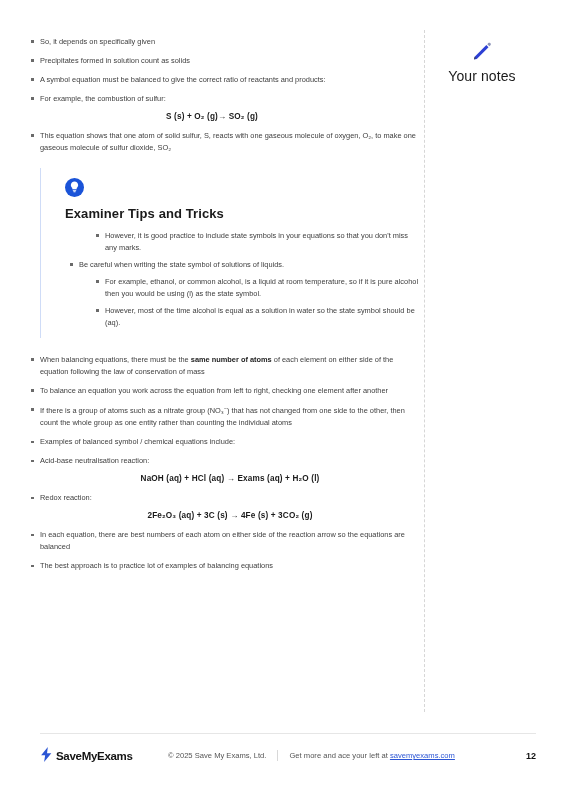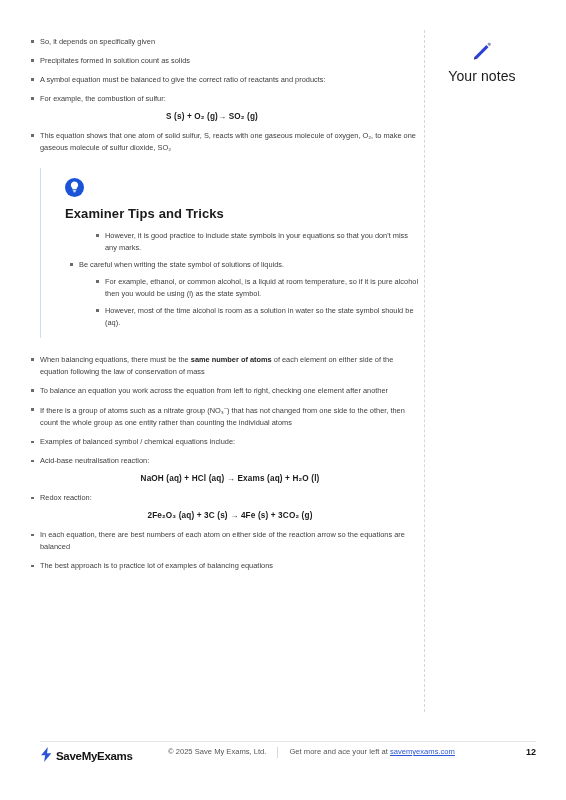--- a/index.html
+++ b/index.html
@@ -121,23 +121,23 @@
     margin: 10px 0 10px 0;
     letter-spacing: -.1px;
   }
   
   .footer {
     position: absolute;
     left: 40px;
     right: 30px;
     bottom: 36px;
     border-top: 1px solid #e6e6e6;
-    padding-top: 5px;
+    padding-top: 13px;
     display: flex;
-    align-items: flex-start;
+    align-items: center;
     font-size: 7.6px;
     color: #555;
   }
   .brand {
     display: flex;
     align-items: center;
     width: 128px;
   }
   .brand-name {
     font-size: 11.5px;
@@ -206,21 +206,21 @@
           <path d="M12 1 C7.6 1 4 4.5 4 8.8 C4 11.7 5.6 13.7 7.2 15.3 L7.2 18 L16.8 18 L16.8 15.3 C18.4 13.7 20 11.7 20 8.8 C20 4.5 16.4 1 12 1 Z" fill="#ffffff"></path>
           <rect x="8" y="19.4" width="8" height="2" rx="1" fill="#ffffff"></rect>
           <rect x="9.2" y="22.5" width="5.6" height="2" rx="1" fill="#ffffff"></rect>
         </svg>
       </div>
       <div class="callout-title">Examiner Tips and Tricks</div>
       <ul class="lvl" id="callout-bullets">
           <li class="item l2">However, it is good practice to include state symbols in your equations so that you don't miss any marks.</li>
           <li class="item l1">Be careful when writing the state symbol of solutions of liquids.</li>
           <li class="item l2">For example, ethanol, or common alcohol, is a liquid at room temperature, so if it is pure alcohol then you would be using (l) as the state symbol.</li>
-          <li class="item l2">However, most of the time alcohol is room as a solution in water so the state symbol should be (aq).</li>
+          <li class="item l2">However, most of the time alcohol is equal as a solution in water so the state symbol should be (aq).</li>
         </ul>
     </div>
 
 
     <ul class="lvl" id="sec-before">
         <li class="item l1">When balancing equations, there must be the <b>same number of atoms</b> of each element on either side of the equation following the law of conservation of mass</li>
         <li class="item l1">To balance an equation you work across the equation from left to right, checking one element after another</li>
         <li class="item l2">If there is a group of atoms such as a nitrate group (NO₃<sup>−</sup>) that has not changed from one side to the other, then count the whole group as one entity rather than counting the individual atoms</li>
         <li class="item l1">Examples of balanced symbol / chemical equations include:</li>
         <li class="item l2">Acid-base neutralisation reaction:</li>

